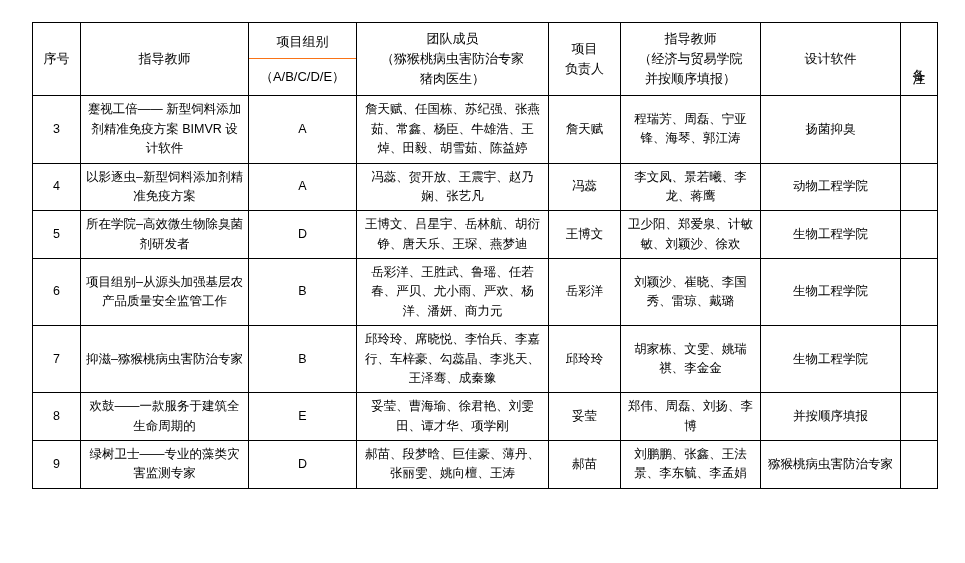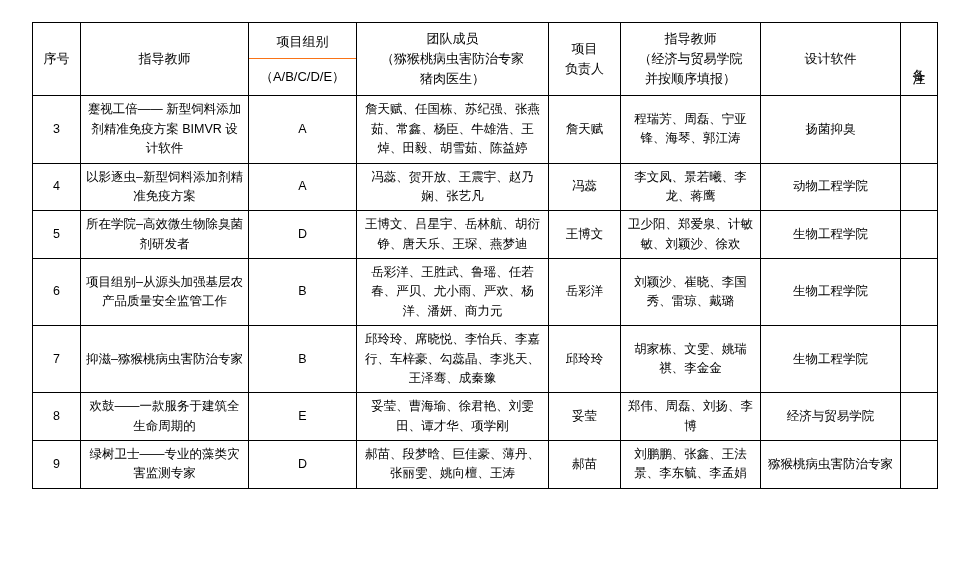--- a/index.html
+++ b/index.html
@@ -176,21 +176,21 @@
           <td>生物工程学院</td>
           <td></td>
         </tr>
         <tr>
           <td class="cell-seq">8</td>
           <td>欢鼓——一款服务于建筑全生命周期的</td>
           <td>E</td>
           <td>妥莹、曹海瑜、徐君艳、刘雯田、谭才华、项学刚</td>
           <td>妥莹</td>
           <td>郑伟、周磊、刘扬、李博</td>
-          <td>经济与贸易学院</td>
+          <td>并按顺序填报</td>
           <td></td>
         </tr>
         <tr>
           <td class="cell-seq">9</td>
           <td>绿树卫士——专业的藻类灾害监测专家</td>
           <td>D</td>
           <td>郝苗、段梦晗、巨佳豪、薄丹、张丽雯、姚向檀、王涛</td>
           <td>郝苗</td>
           <td>刘鹏鹏、张鑫、王法景、李东毓、李孟娟</td>
           <td>猕猴桃病虫害防治专家</td>

